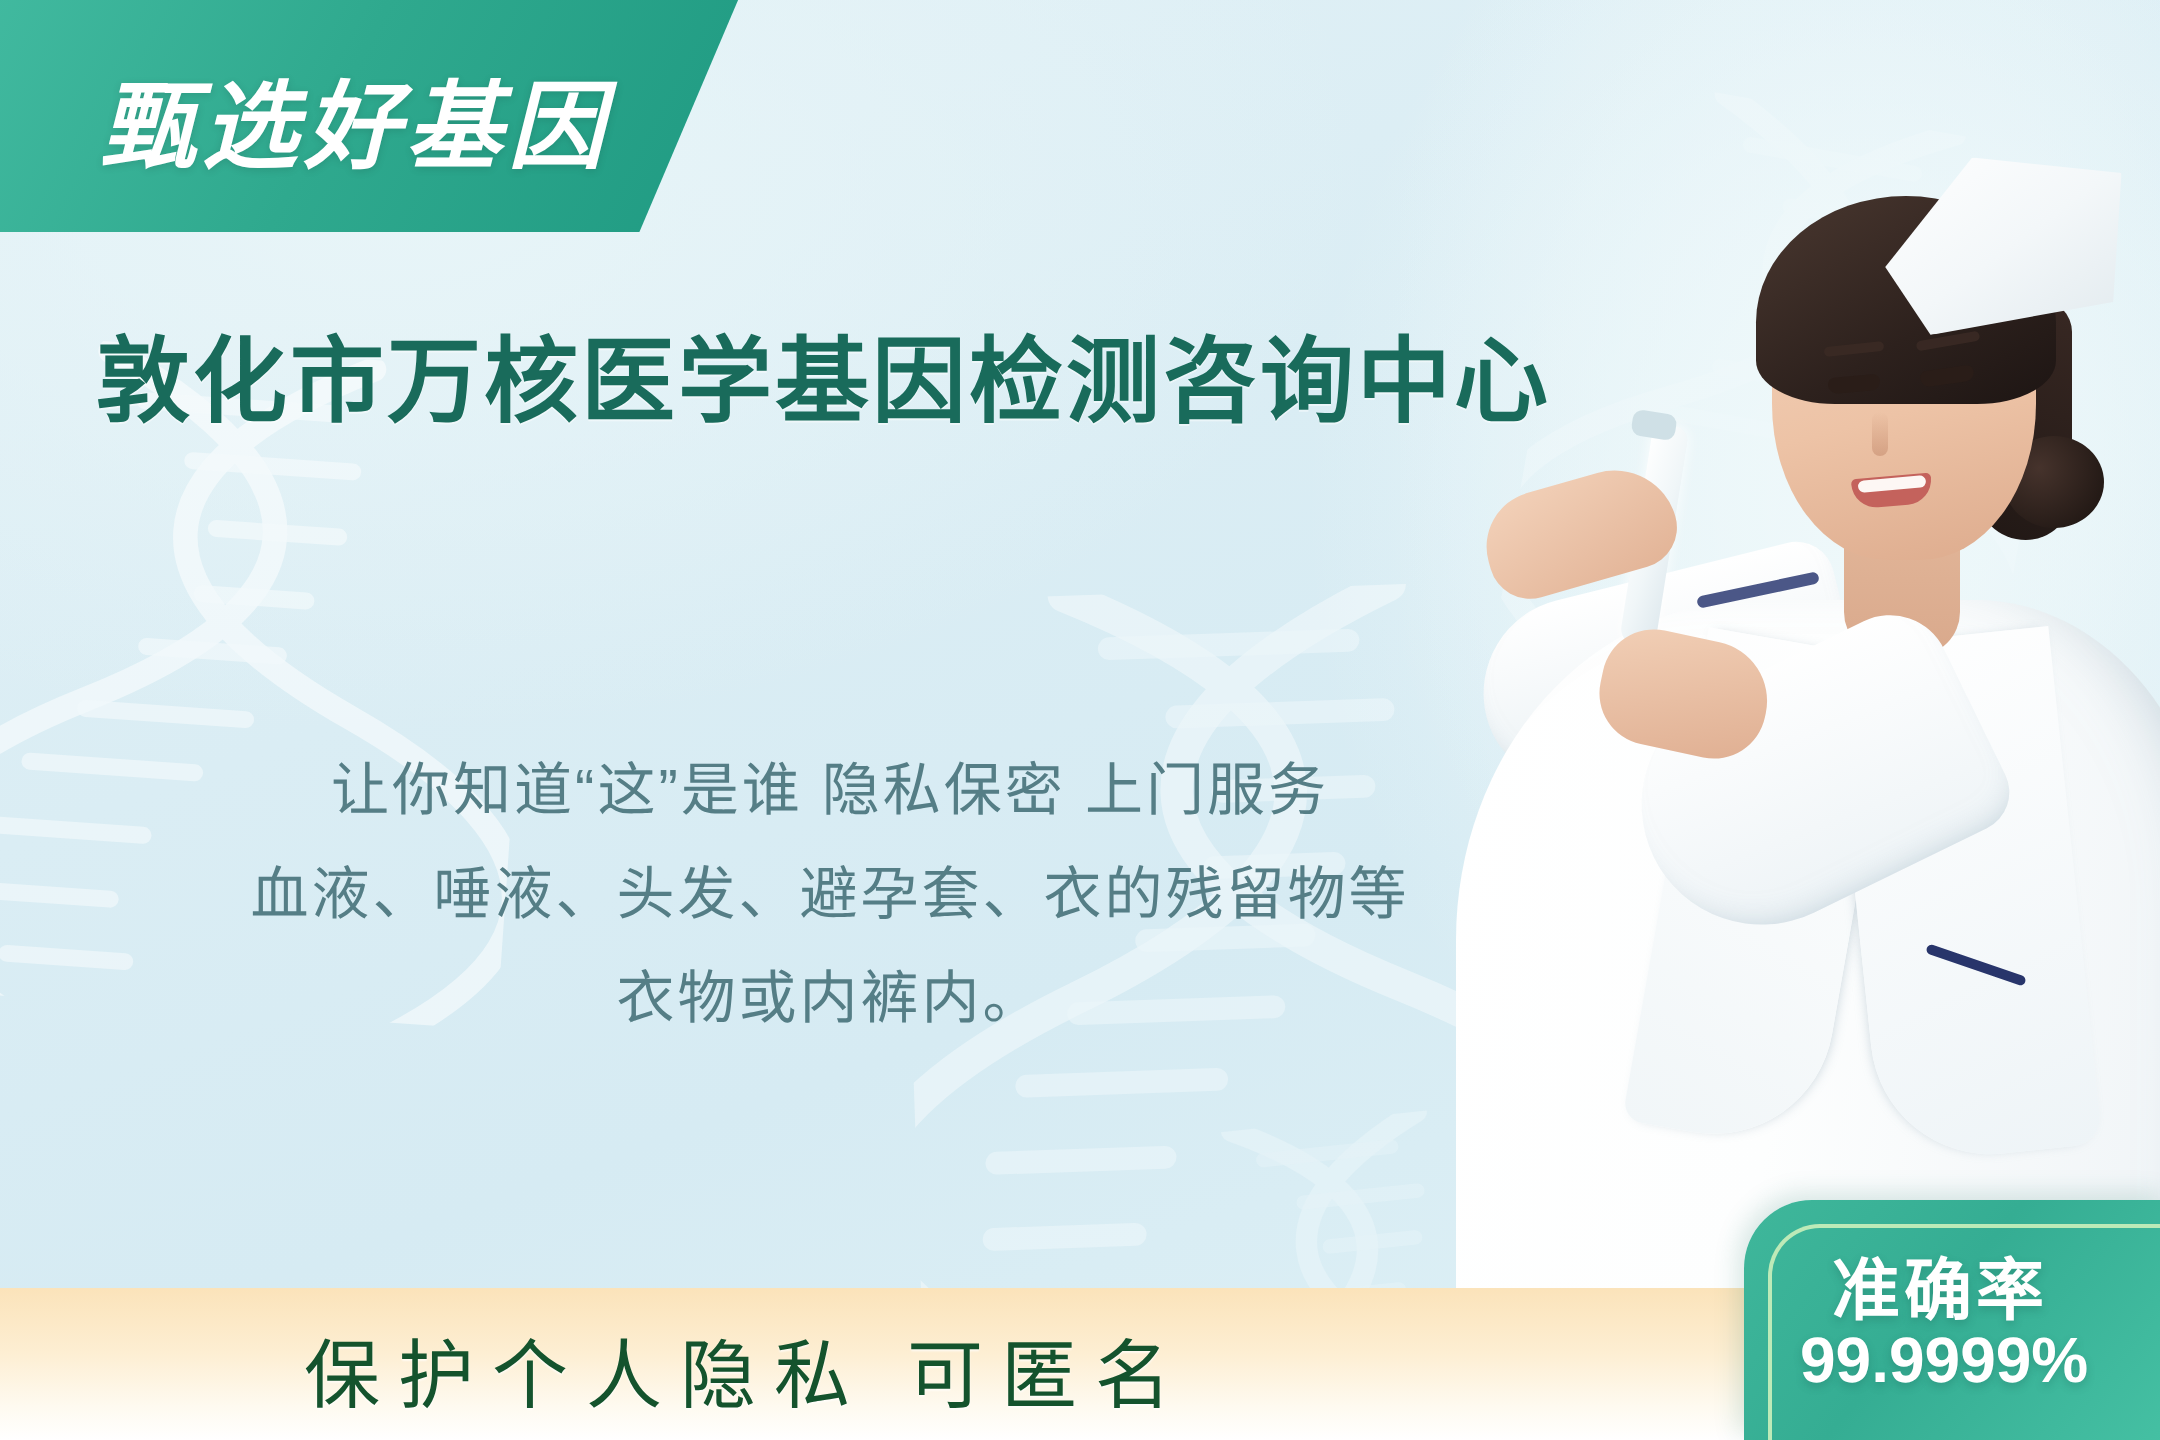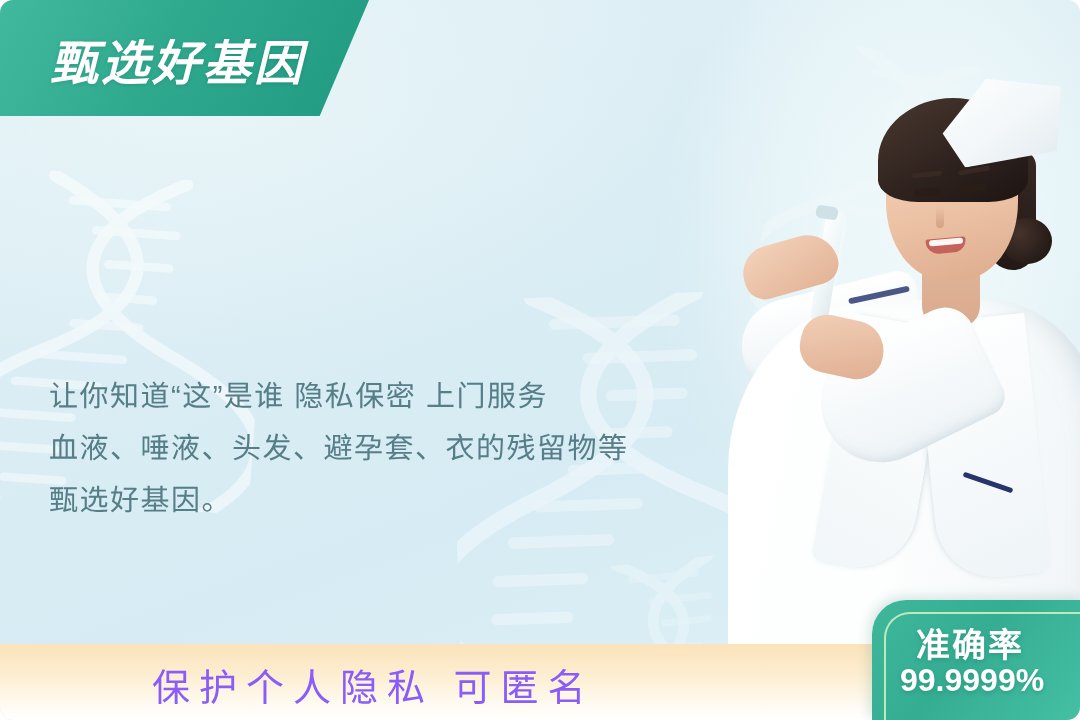--- a/index.html
+++ b/index.html
@@ -10,21 +10,20 @@
   body {
     font-family: "Liberation Sans", "DejaVu Sans", sans-serif;
   }
 
   #banner-root {
     position: relative;
     width: 1080px;
     height: 720px;
     overflow: hidden;
     background: #dff0f5;
-    border-radius: 13px;
   }
 
   
   .bg-base {
     position: absolute;
     inset: 0;
     background:
       radial-gradient(ellipse 70% 60% at 18% 12%, #e8f5f8 0%, rgba(232,245,248,0) 65%),
       linear-gradient(160deg, #e2f1f6 0%, #daedf4 38%, #d6ebf3 62%, #dff1f6 100%);
   }
@@ -81,23 +80,24 @@
     font-size: 47px;
     font-weight: 700;
     letter-spacing: 1.5px;
     white-space: nowrap;
     text-shadow: 0 1px 0 rgba(255,255,255,.45);
   }
 
   
   .body-copy {
     position: absolute;
-    left: 49px;
+    left: 65px;
     top: 370px;
     width: 700px;
+    text-align: center;
   }
   .body-line {
     color: #557e86;
     font-size: 29px;
     line-height: 52px;
     letter-spacing: 1.5px;
     font-weight: 400;
     white-space: nowrap;
   }
 
@@ -282,21 +282,21 @@
     left: 0;
     bottom: 0;
     width: 1080px;
     height: 76px;
     background: linear-gradient(180deg, #fbe3ba 0%, #fdeed2 42%, #fefaf0 78%, #ffffff 100%);
   }
   .bottom-text {
     position: absolute;
     left: 152px;
     bottom: 8px;
-    color: #8b5cf6;
+    color: #14532d;
     font-size: 38px;
     letter-spacing: 9px;
     font-weight: 400;
     white-space: nowrap;
     text-shadow: 0 1px 1px rgba(255,255,255,.7);
   }
 
   
   .accuracy-badge {
     position: absolute;
@@ -443,25 +443,26 @@
     <div class="tube"></div>
     <div class="tube-cap"></div>
     <div class="tube-tip"></div>
     <div class="hand-upper"></div>
     <div class="hand-lower"></div>
   </div>
 
   <div class="brand-banner"></div>
   <div class="brand-banner-text">甄选好基因</div>
 
+  <div class="headline">敦化市万核医学基因检测咨询中心</div>
 
   <div class="body-copy">
     <div class="body-line">让你知道“这”是谁 隐私保密 上门服务</div>
     <div class="body-line">血液、唾液、头发、避孕套、衣的残留物等</div>
-    <div class="body-line">甄选好基因。</div>
+    <div class="body-line">衣物或内裤内。</div>
   </div>
 
   <div class="bottom-strip"></div>
   <div class="bottom-text">保护个人隐私 可匿名</div>
 
   <div class="accuracy-badge">
     <div class="badge-label">准确率</div>
     <div class="badge-value">99.9999%</div>
   </div>
 

